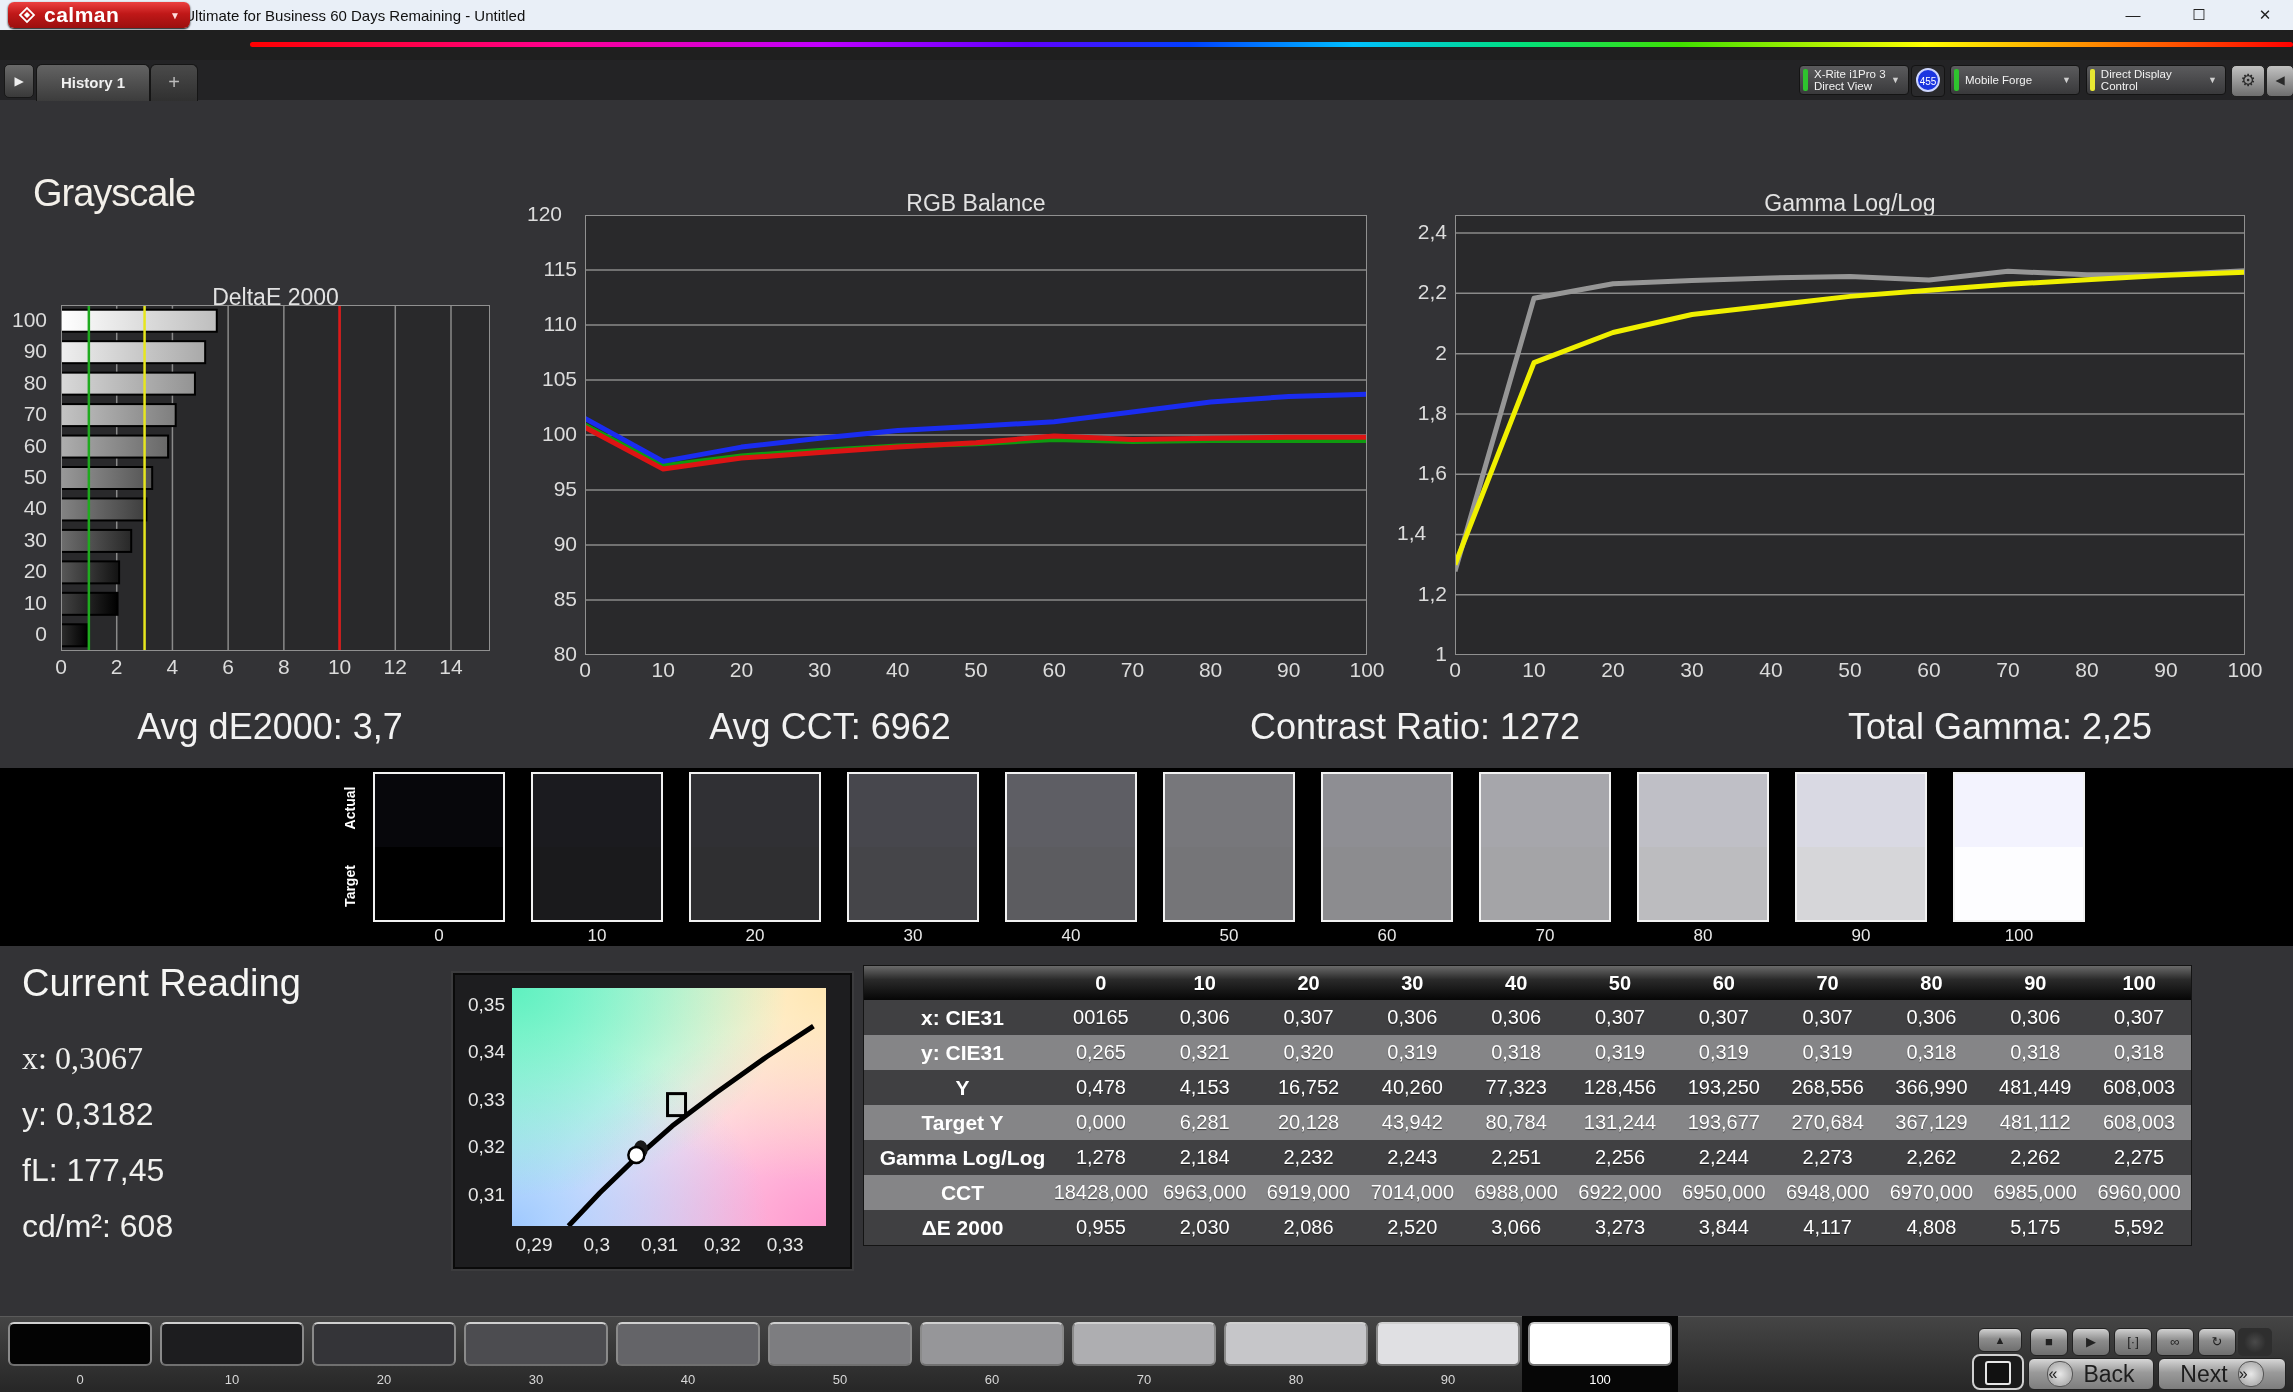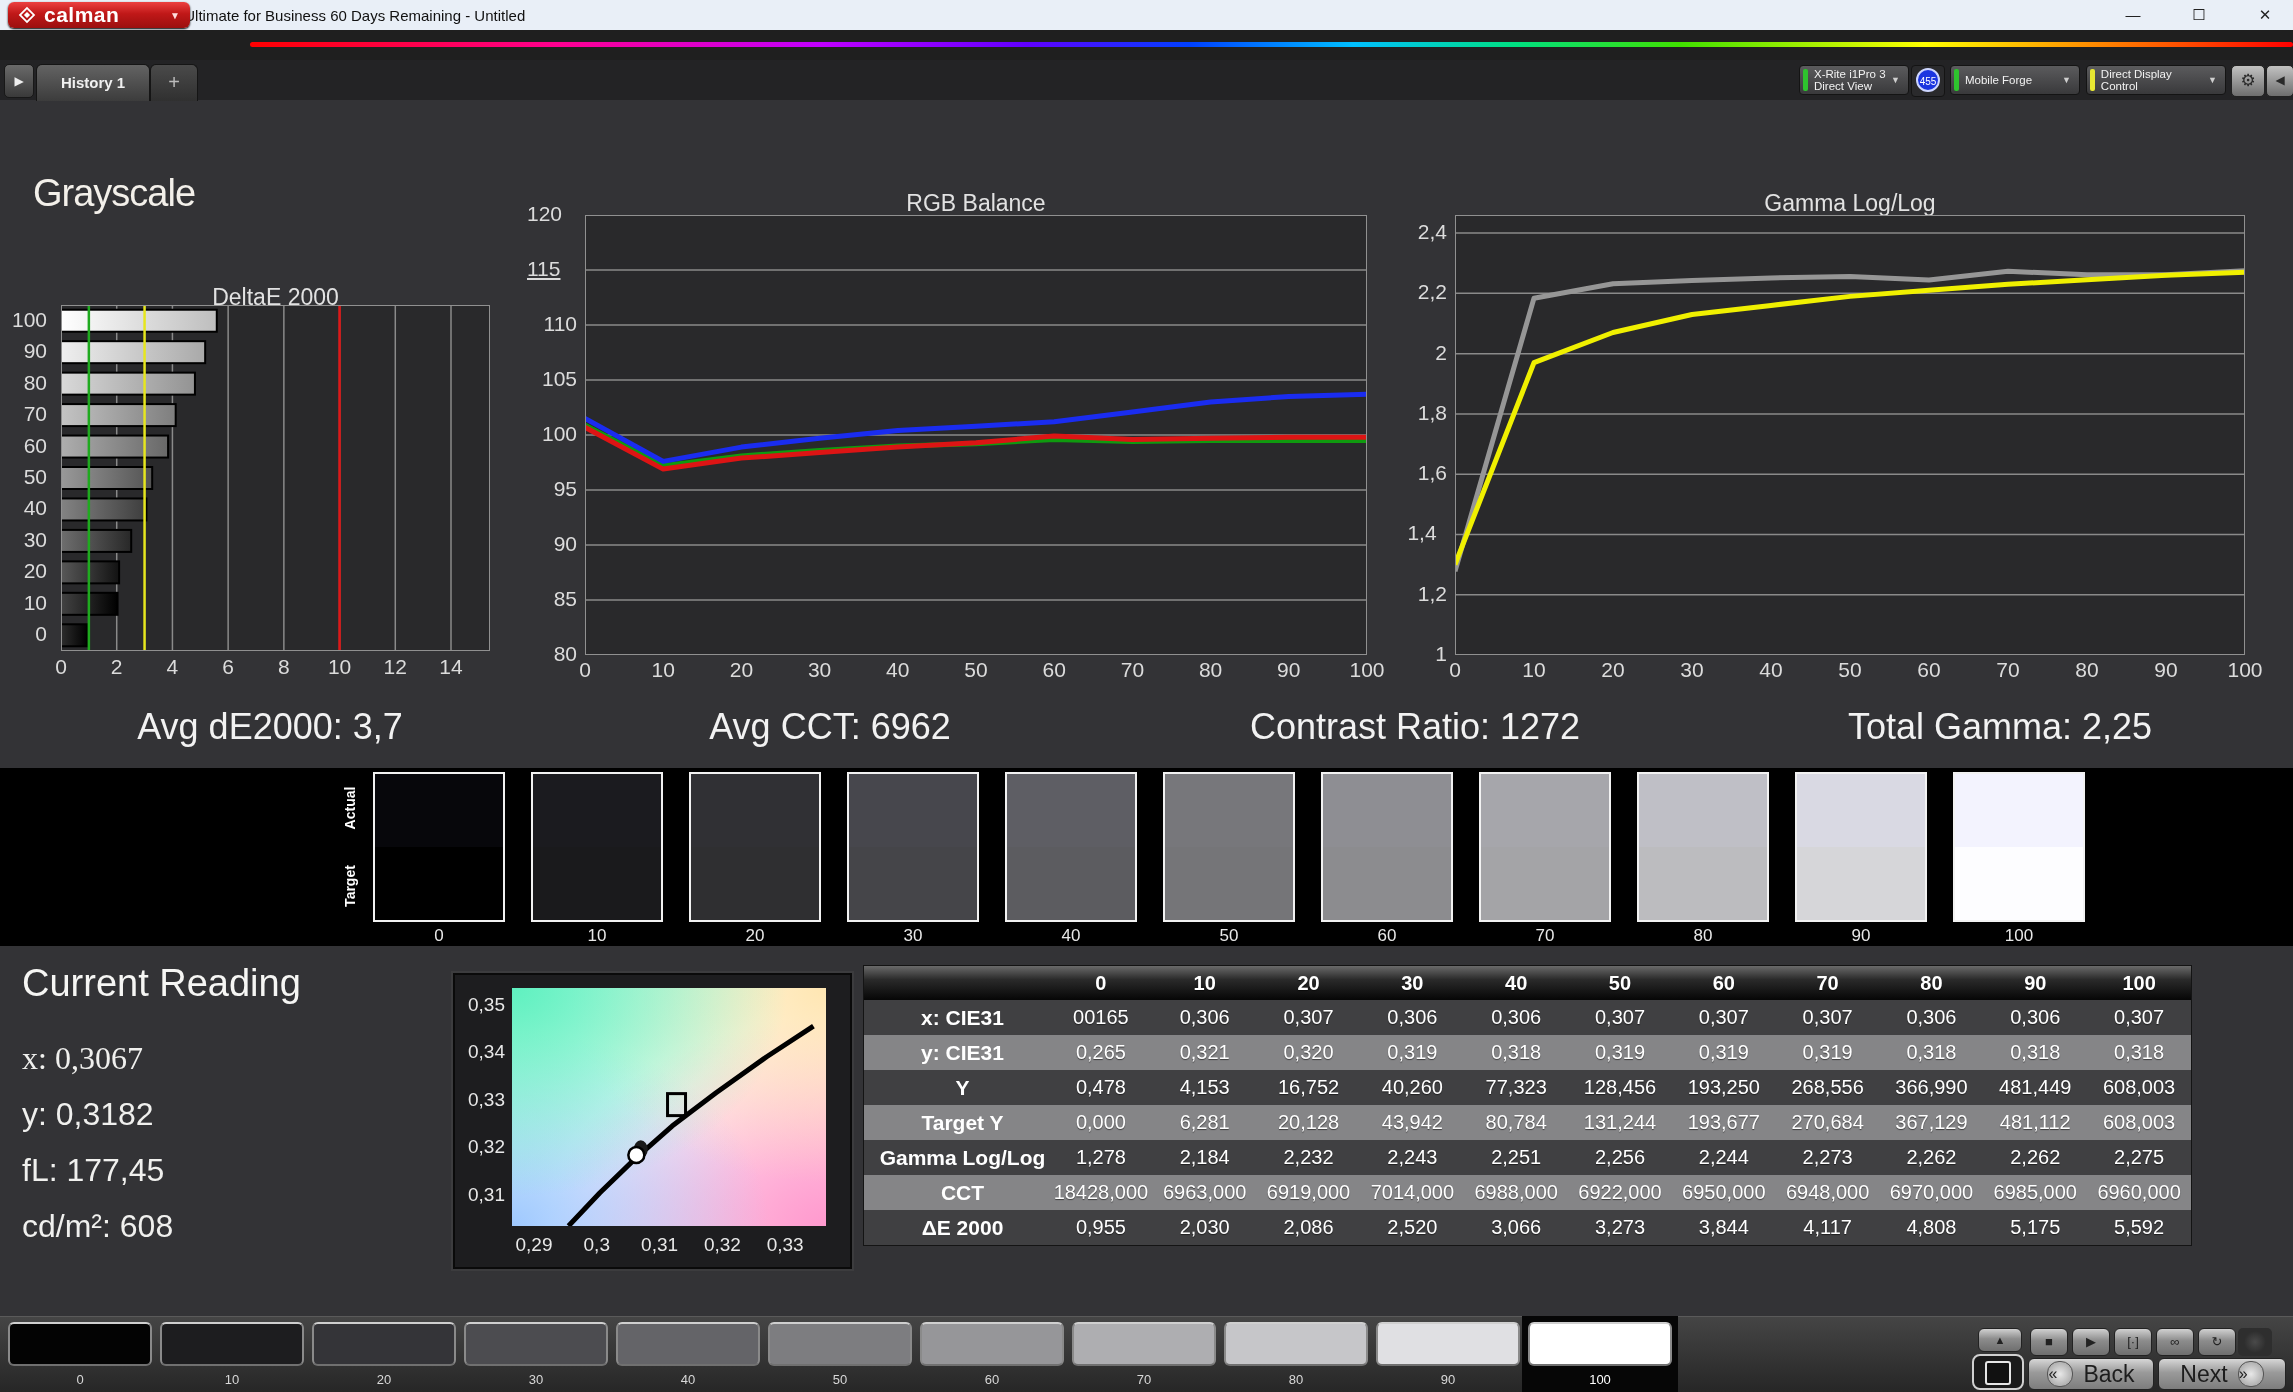--- a/index.html
+++ b/index.html
@@ -505,21 +505,21 @@
 <div class="tick" style="left: -3px; top: 622.273px; width: 50px; text-align: right;">0</div>
 <div class="tick" style="left: 61px; top: 655px; transform: translateX(-50%);">0</div>
 <div class="tick" style="left: 116.714px; top: 655px; transform: translateX(-50%);">2</div>
 <div class="tick" style="left: 172.429px; top: 655px; transform: translateX(-50%);">4</div>
 <div class="tick" style="left: 228.143px; top: 655px; transform: translateX(-50%);">6</div>
 <div class="tick" style="left: 283.857px; top: 655px; transform: translateX(-50%);">8</div>
 <div class="tick" style="left: 339.571px; top: 655px; transform: translateX(-50%);">10</div>
 <div class="tick" style="left: 395.286px; top: 655px; transform: translateX(-50%);">12</div>
 <div class="tick" style="left: 451px; top: 655px; transform: translateX(-50%);">14</div>
 <div class="tick" style="left: 527px; top: 202px; width: 50px; text-align: left;">120</div>
-<div class="tick" style="left: 527px; top: 257px; width: 50px; text-align: left; text-decoration: underline;">115</div>
+<div class="tick" style="left: 527px; top: 257px; width: 50px; text-align: right;">115</div>
 <div class="tick" style="left: 527px; top: 312px; width: 50px; text-align: right;">110</div>
 <div class="tick" style="left: 527px; top: 367px; width: 50px; text-align: right;">105</div>
 <div class="tick" style="left: 527px; top: 422px; width: 50px; text-align: right;">100</div>
 <div class="tick" style="left: 527px; top: 477px; width: 50px; text-align: right;">95</div>
 <div class="tick" style="left: 527px; top: 532px; width: 50px; text-align: right;">90</div>
 <div class="tick" style="left: 527px; top: 587px; width: 50px; text-align: right;">85</div>
 <div class="tick" style="left: 527px; top: 642px; width: 50px; text-align: right;">80</div>
 <div class="tick" style="left: 585px; top: 658px; transform: translateX(-50%);">0</div>
 <div class="tick" style="left: 663.2px; top: 658px; transform: translateX(-50%);">10</div>
 <div class="tick" style="left: 741.4px; top: 658px; transform: translateX(-50%);">20</div>
@@ -529,21 +529,21 @@
 <div class="tick" style="left: 1054.2px; top: 658px; transform: translateX(-50%);">60</div>
 <div class="tick" style="left: 1132.4px; top: 658px; transform: translateX(-50%);">70</div>
 <div class="tick" style="left: 1210.6px; top: 658px; transform: translateX(-50%);">80</div>
 <div class="tick" style="left: 1288.8px; top: 658px; transform: translateX(-50%);">90</div>
 <div class="tick" style="left: 1367px; top: 658px; transform: translateX(-50%);">100</div>
 <div class="tick" style="left: 1397px; top: 220.082px; width: 50px; text-align: right;">2,4</div>
 <div class="tick" style="left: 1397px; top: 280.356px; width: 50px; text-align: right;">2,2</div>
 <div class="tick" style="left: 1397px; top: 340.63px; width: 50px; text-align: right;">2</div>
 <div class="tick" style="left: 1397px; top: 400.904px; width: 50px; text-align: right;">1,8</div>
 <div class="tick" style="left: 1397px; top: 461.178px; width: 50px; text-align: right;">1,6</div>
-<div class="tick" style="left: 1397px; top: 521.452px; width: 50px; text-align: center;">1,4</div>
+<div class="tick" style="left: 1397px; top: 521.452px; width: 50px; text-align: left;">1,4</div>
 <div class="tick" style="left: 1397px; top: 581.726px; width: 50px; text-align: right;">1,2</div>
 <div class="tick" style="left: 1397px; top: 642px; width: 50px; text-align: right;">1</div>
 <div class="tick" style="left: 1455px; top: 658px; transform: translateX(-50%);">0</div>
 <div class="tick" style="left: 1534px; top: 658px; transform: translateX(-50%);">10</div>
 <div class="tick" style="left: 1613px; top: 658px; transform: translateX(-50%);">20</div>
 <div class="tick" style="left: 1692px; top: 658px; transform: translateX(-50%);">30</div>
 <div class="tick" style="left: 1771px; top: 658px; transform: translateX(-50%);">40</div>
 <div class="tick" style="left: 1850px; top: 658px; transform: translateX(-50%);">50</div>
 <div class="tick" style="left: 1929px; top: 658px; transform: translateX(-50%);">60</div>
 <div class="tick" style="left: 2008px; top: 658px; transform: translateX(-50%);">70</div>

